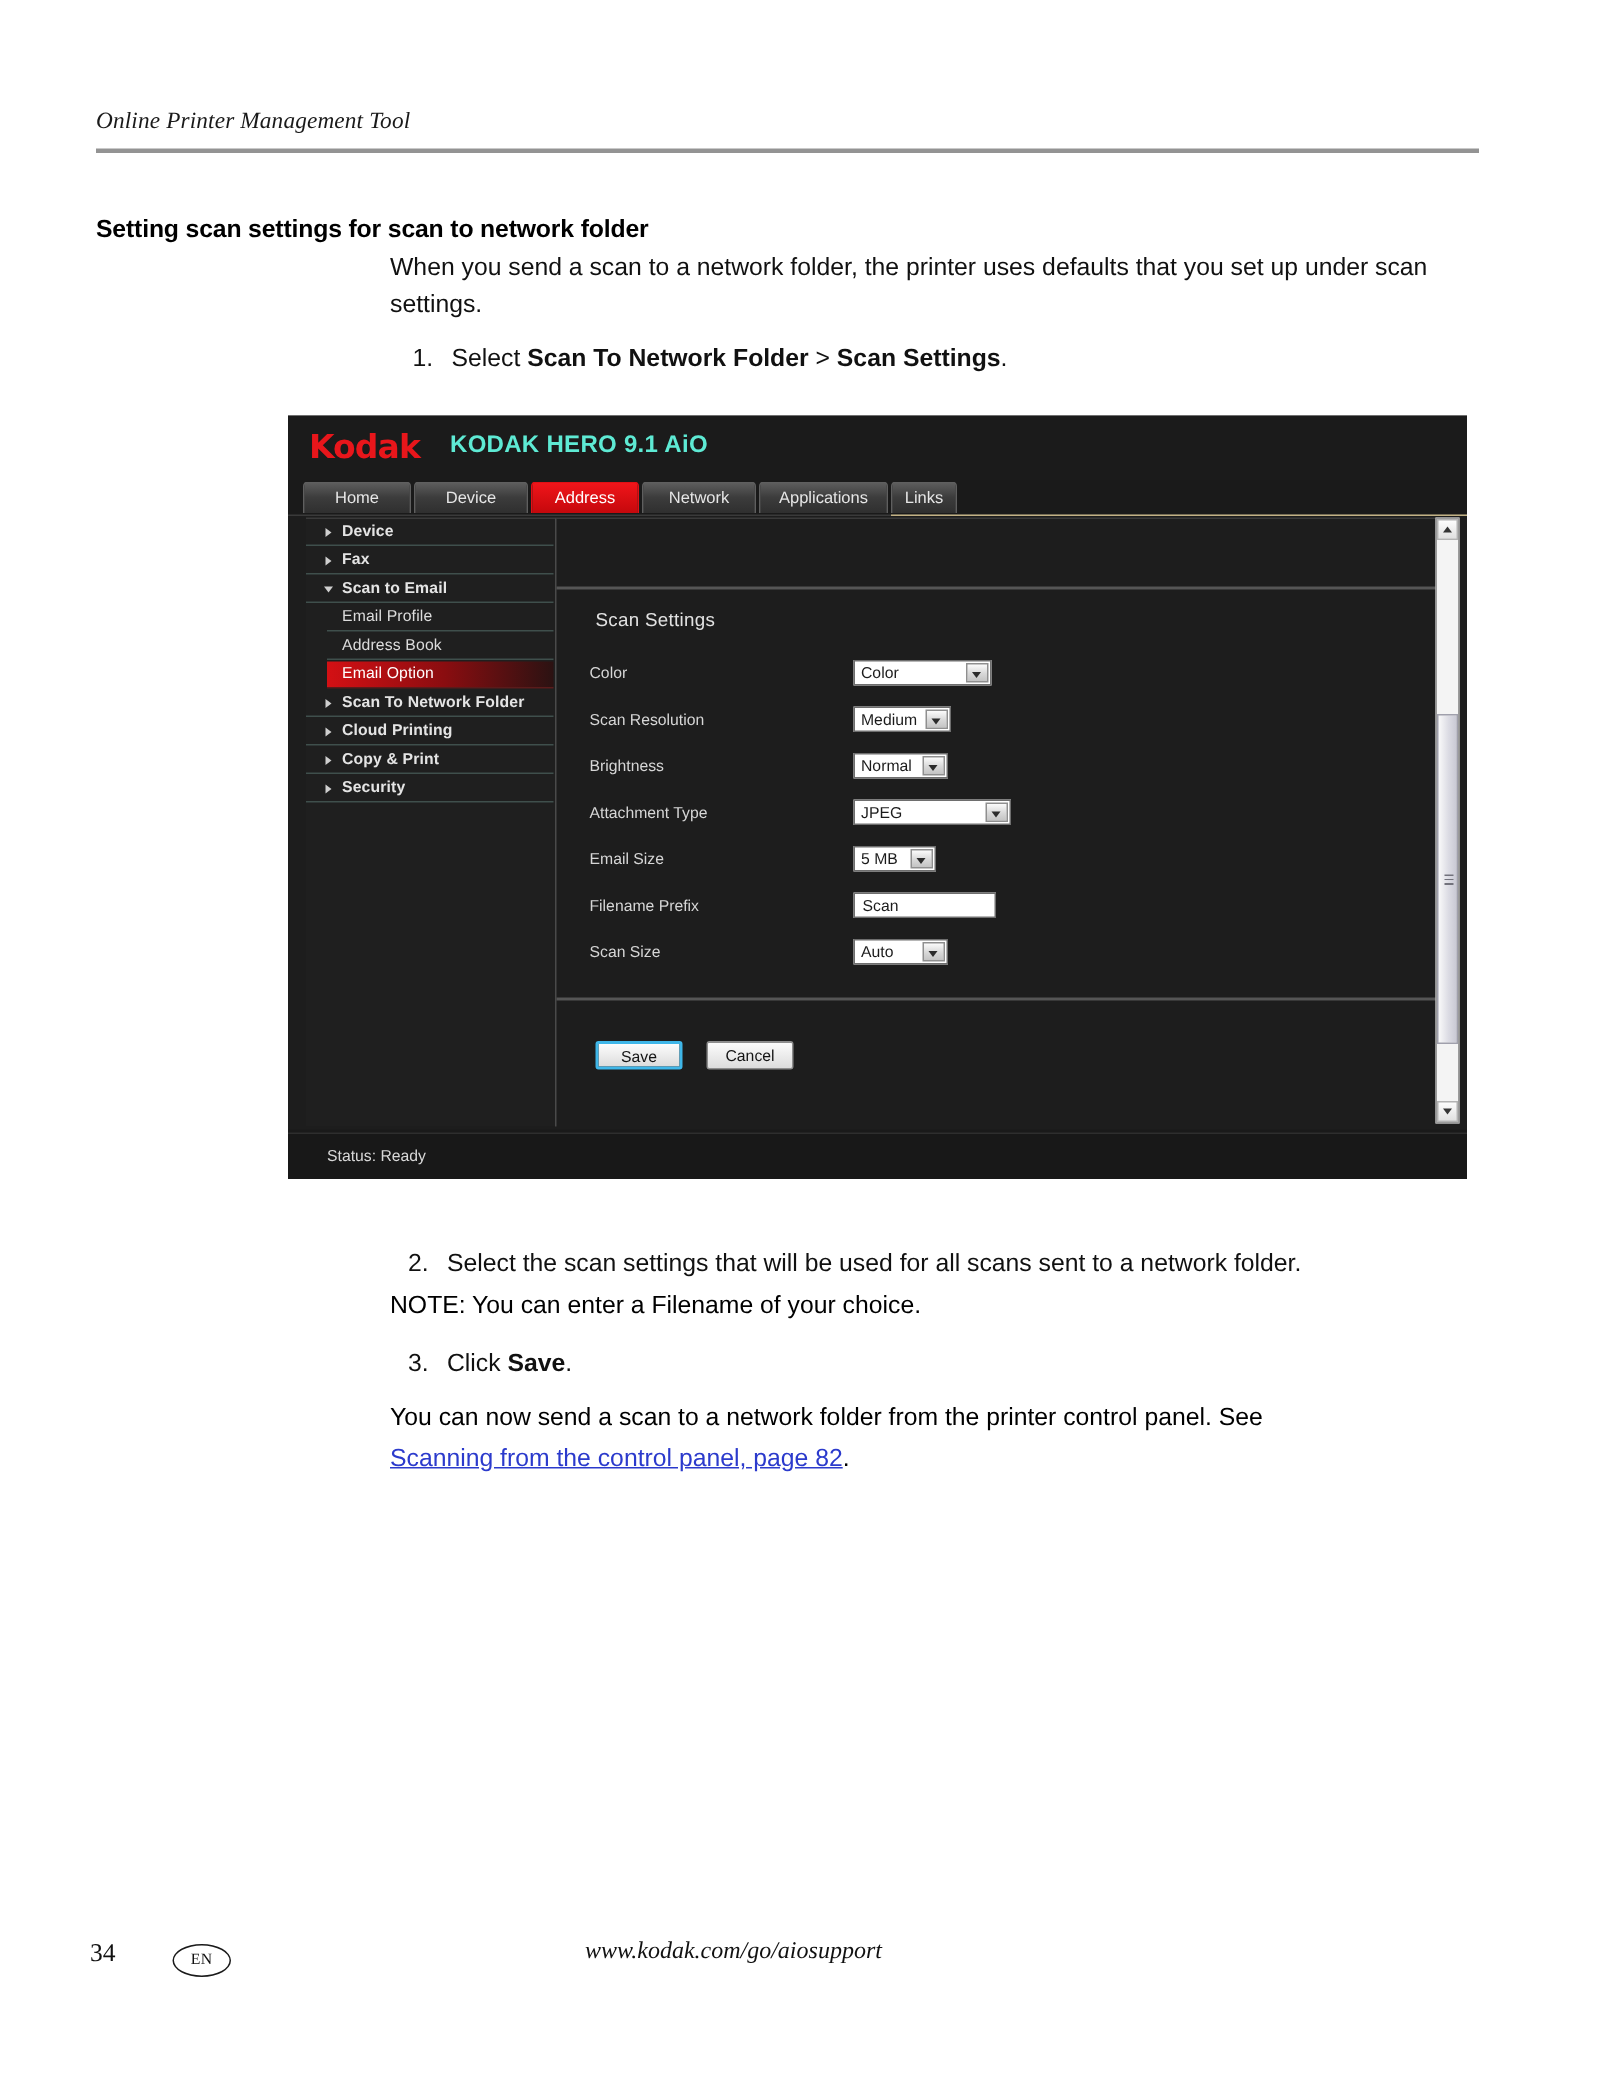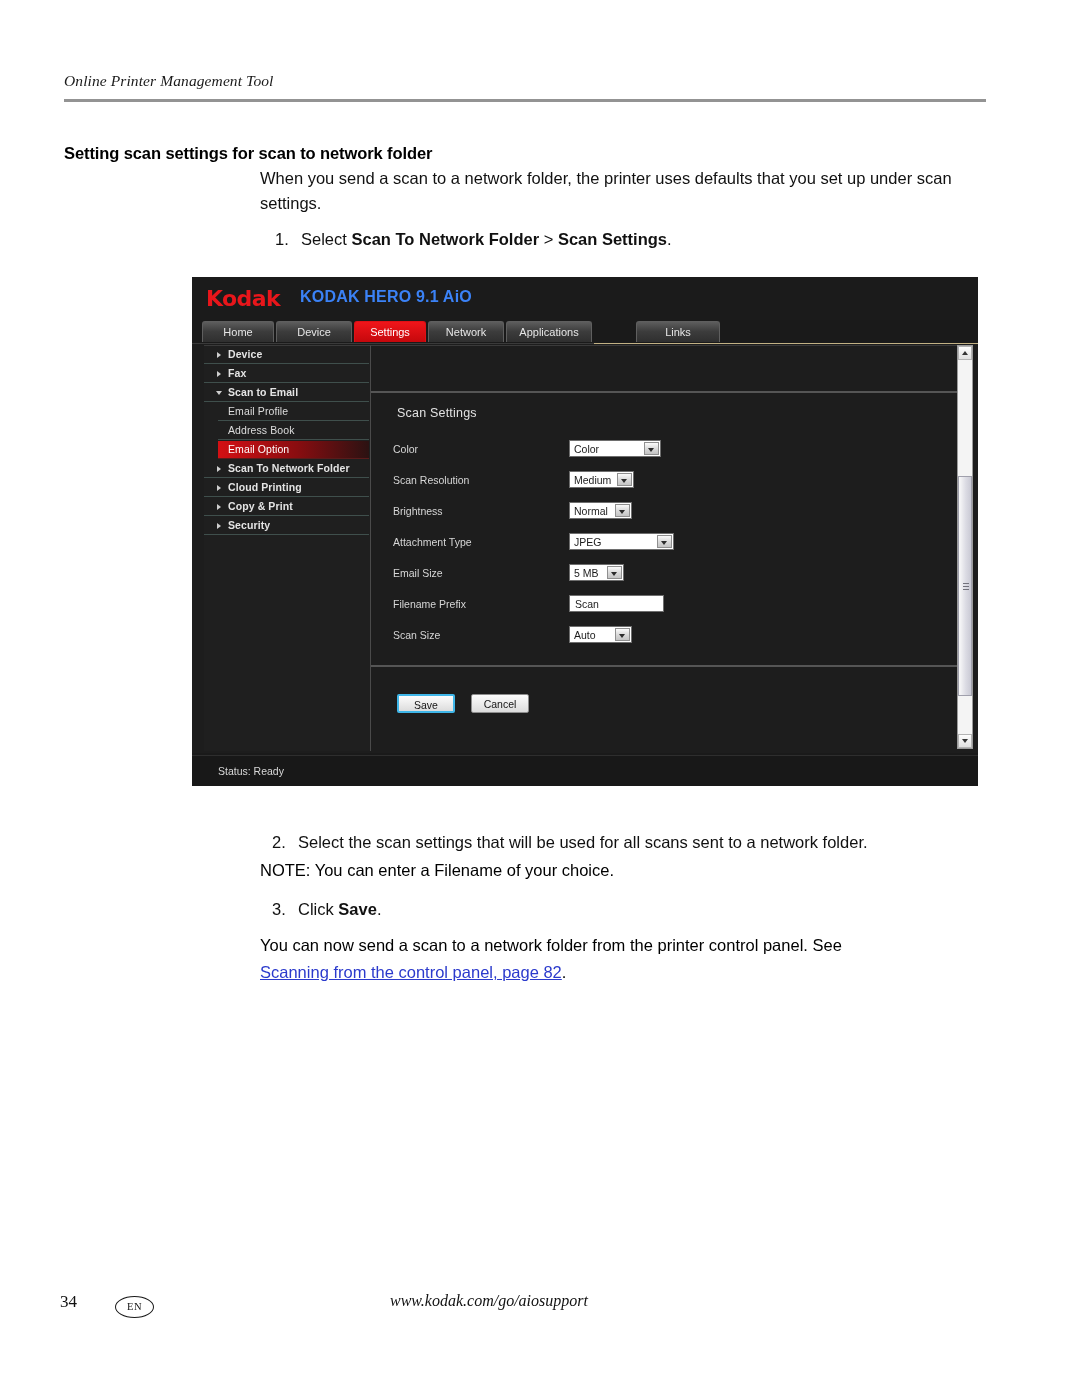--- a/index.html
+++ b/index.html
@@ -140,21 +140,21 @@
     letter-spacing: -0.6px;
     color: #e8161b;
     font-family: "DejaVu Sans", sans-serif;
   }
   .model-name {
     position: absolute;
     left: 108px; top: 11px;
     font-size: 16px;
     font-weight: bold;
     letter-spacing: 0.2px;
-    color: #3b82f6;
+    color: #5eead4;
   }
 
   
   .tab-strip {
     position: absolute;
     left: 0; top: 44px;
     width: 786px; height: 23px;
   }
   .tab {
     position: absolute;
@@ -174,21 +174,21 @@
     background: linear-gradient(#f0151a, #c5080c);
     border-color: #e01015;
     color: #ffffff;
     font-weight: normal;
   }
   .tab-home  { left: 10px;  width: 72px; }
   .tab-dev   { left: 84px;  width: 76px; }
   .tab-set   { left: 162px; width: 72px; }
   .tab-net   { left: 236px; width: 76px; }
   .tab-app   { left: 314px; width: 86px; }
-  .tab-lnk   { left: 402px; width: 84px; margin-left: 42px; }
+  .tab-lnk   { left: 402px; width: 44px; }
 
   .tab-underline {
     position: absolute;
     left: 402px; top: 66px;
     width: 390px; height: 1px;
     background: #c2b184;
   }
   .tab-underline2 {
     position: absolute;
     left: 0px; top: 66px;
@@ -430,21 +430,21 @@
 <div class="app-shot">
 
   <div class="brand-bar">
     <div class="kodak-logo">Kodak</div>
     <div class="model-name">KODAK HERO 9.1 AiO</div>
   </div>
 
   <div class="tab-strip">
     <div class="tab tab-home">Home</div>
     <div class="tab tab-dev">Device</div>
-    <div class="tab tab-set active">Settings</div>
+    <div class="tab tab-set active">Address</div>
     <div class="tab tab-net">Network</div>
     <div class="tab tab-app">Applications</div>
     <div class="tab tab-lnk">Links</div>
   </div>
   <div class="tab-underline2"></div>
   <div class="tab-underline"></div>
 
   <div class="app-body">
 
     <div class="nav-panel">

